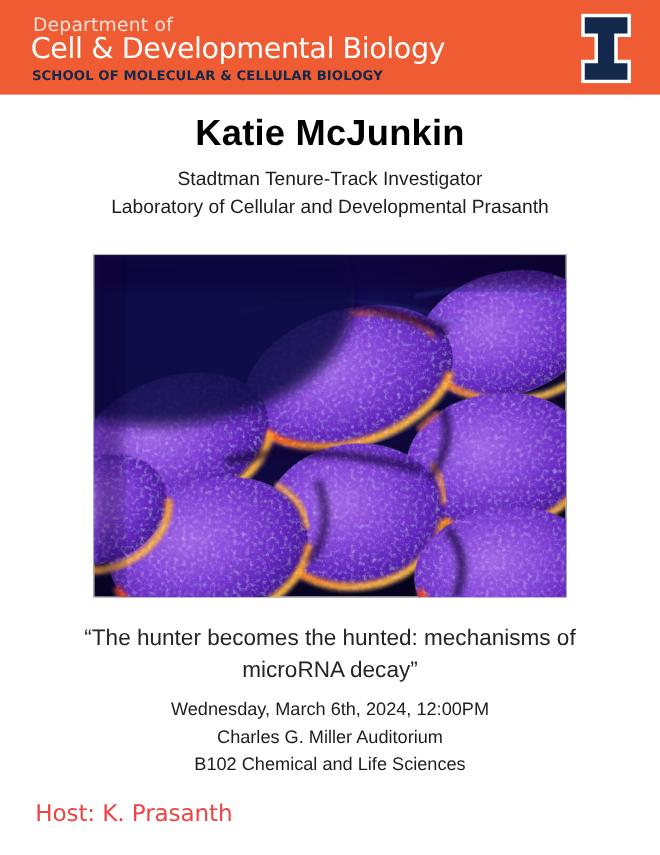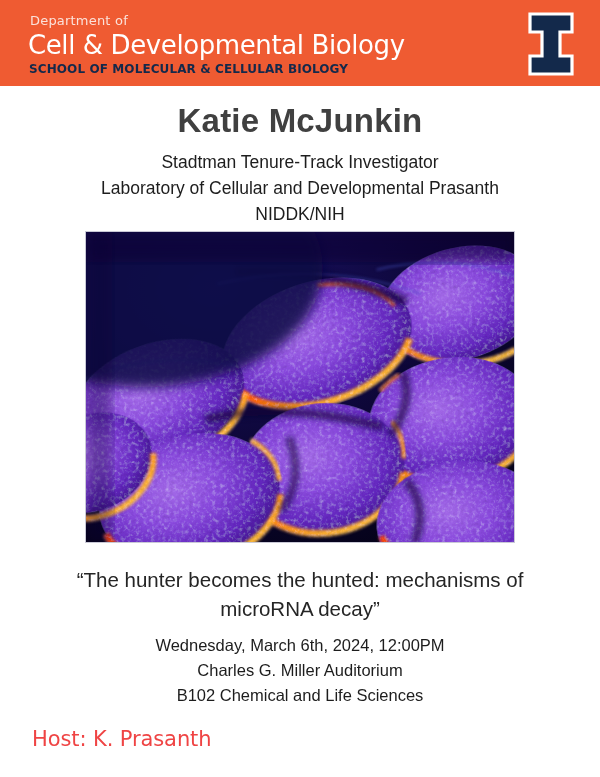--- a/index.html
+++ b/index.html
@@ -11,21 +11,21 @@
   }
   .poster { position:relative; width:600px; height:777px; background:#fff; }
 
   
   .banner {
     position:absolute; left:0; top:0; width:600px; height:86px;
     background:#ef5b32;
   }
   .dept-of {
     position:absolute; left:30px; top:13px;
-    font-size:13px; font-weight:400; letter-spacing:.2px;
+    font-size:17px; font-weight:400; letter-spacing:.2px;
     color:#fbe2da; font-family:"DejaVu Sans", sans-serif;
   }
   .dept-name {
     position:absolute; left:28px; top:30px;
     font-size:26px; font-weight:normal; letter-spacing:-0.4px;
     color:#ffffff; font-family:"DejaVu Sans", sans-serif;
     white-space:nowrap;
   }
   .school-name {
     position:absolute; left:29px; top:62px;
@@ -34,21 +34,21 @@
     white-space:nowrap;
   }
   .block-i-wrap {
     position:absolute; right:24px; top:12px; width:50px; height:64px;
   }
 
   
   .speaker-name {
     position:absolute; left:0; top:102px; width:600px;
     text-align:center; font-size:33px; font-weight:bold;
-    color:#404040; letter-spacing:.2px;
+    color:#000000; letter-spacing:.2px;
   }
   .affil {
     position:absolute; left:0; width:600px; text-align:center;
     font-size:17.5px; color:#1d1d1d; font-weight:400;
   }
   .affil-1 { top:152px; }
   .affil-2 { top:178px; }
   .affil-3 { top:204px; }
 
   
@@ -97,21 +97,20 @@
     <div class="block-i-wrap">
       <svg width="50" height="64" viewBox="0 0 50 64">
         <path d="M4 2 H46 V20 H34 V44 H46 V62 H4 V44 H16 V20 H4 Z" fill="#13294b" stroke="#ffffff" stroke-width="3.2" stroke-linejoin="miter"></path>
       </svg>
     </div>
   </div>
 
   <div class="speaker-name">Katie McJunkin</div>
   <div class="affil affil-1">Stadtman Tenure-Track Investigator</div>
   <div class="affil affil-2">Laboratory of Cellular and Developmental Prasanth</div>
-  <div class="affil affil-3">NIDDK/NIH</div>
 
   <div class="micro-frame">
     <svg class="micro-canvas" viewBox="0 0 430 312" preserveAspectRatio="none">
       <defs>
         <radialGradient id="bgGrad" cx="30%" cy="18%" r="95%">
           <stop offset="0%" stop-color="#1b1168"></stop>
           <stop offset="55%" stop-color="#0d0738"></stop>
           <stop offset="100%" stop-color="#040217"></stop>
         </radialGradient>
 

